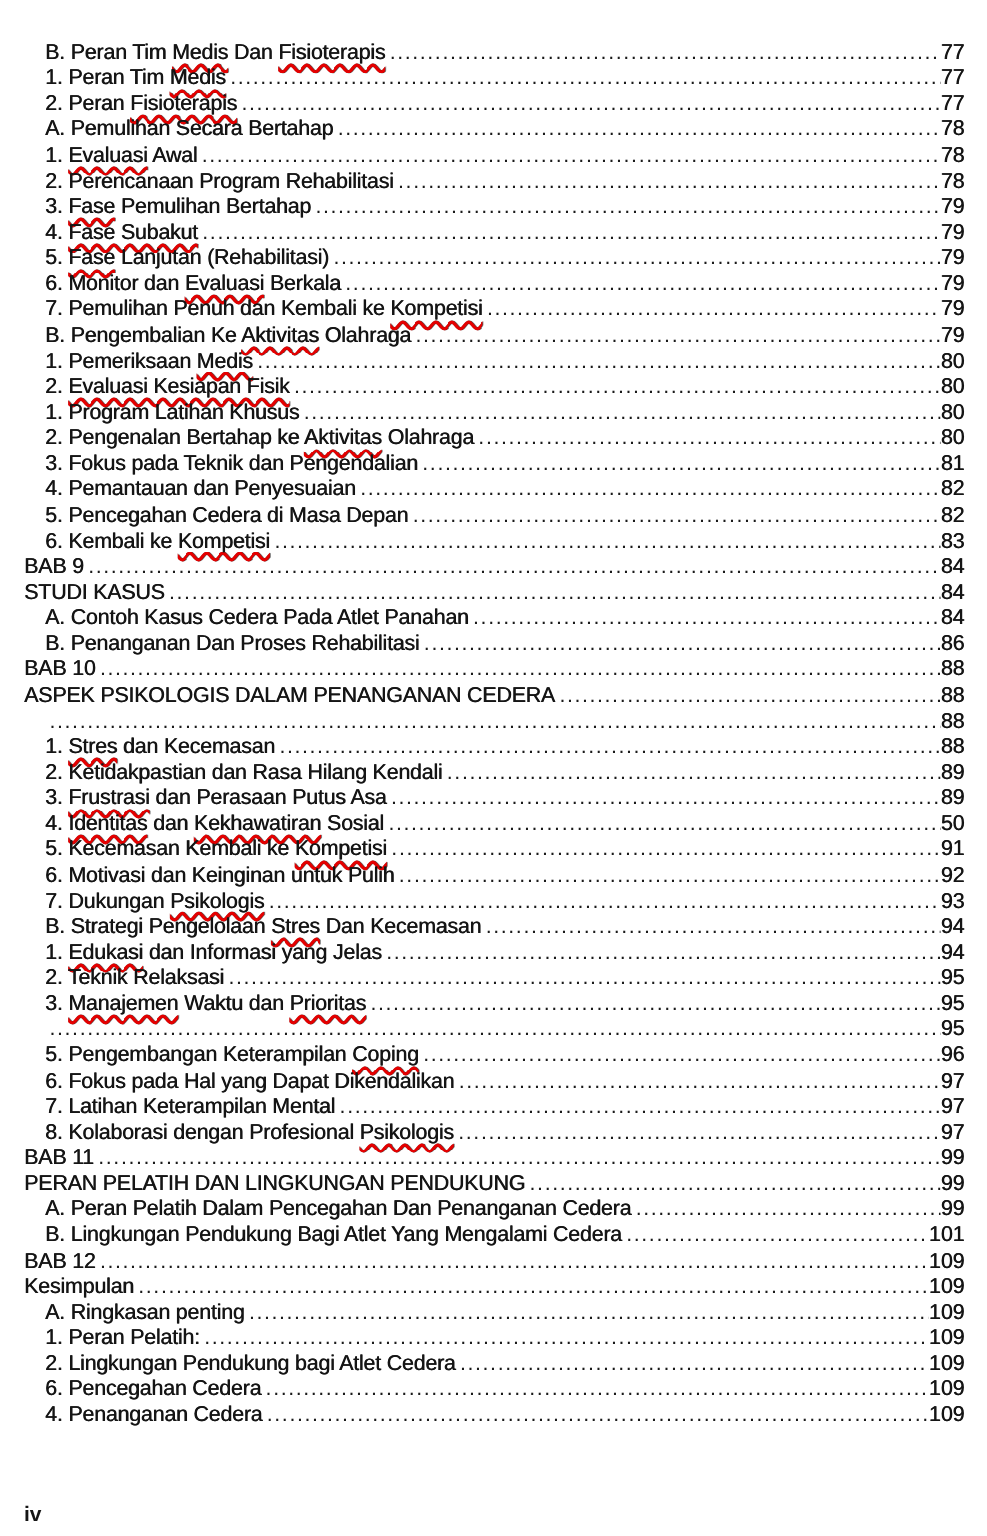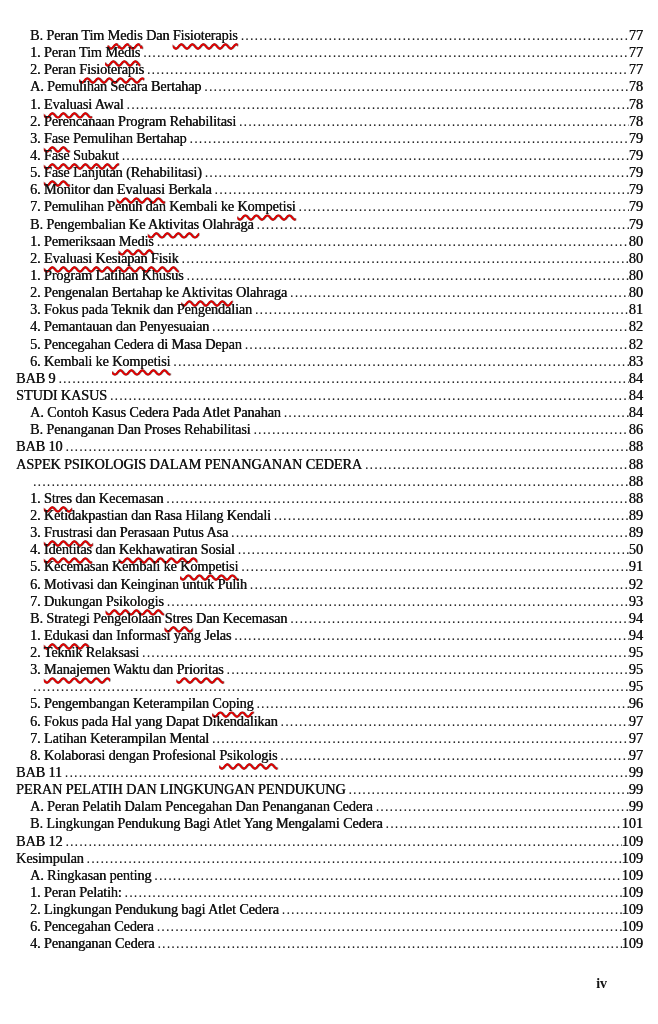--- a/index.html
+++ b/index.html
@@ -6,21 +6,21 @@
     margin: 0;
     padding: 0;
     background: #ffffff;
   }
   .doc-page {
     box-sizing: border-box;
     width: 658px;
     height: 1024px;
     background: var(--bg, #ffffff);
     padding: 27px 15px 16px 16px;
-    font-family: Liberation Serif, serif;
+    font-family: Liberation Sans, sans-serif;
     font-size: 14.3px;
     line-height: 17.15px;
     color: var(--text, #151515);
     overflow: hidden;
   }
   .toc-list { width: 100%; }
   .toc-row {
     display: flex;
     align-items: baseline;
     white-space: nowrap;
@@ -47,23 +47,22 @@
   }
   .sq {
     text-decoration-line: underline;
     text-decoration-style: wavy;
     text-decoration-color: var(--squiggle, #e50000);
     text-decoration-thickness: 1.5px;
     text-underline-offset: 2.5px;
     text-decoration-skip-ink: none;
   }
   .page-footer {
-    margin-top: 22px;
+    margin-top: 48px;
     padding-right: 36px;
-    text-align: right;
     font-weight: bold;
     font-size: 14px;
     letter-spacing: -0.1px;
   }
 </style>
 </head>
 <body>
 
 <div class="doc-page">
   <div class="toc-list">

